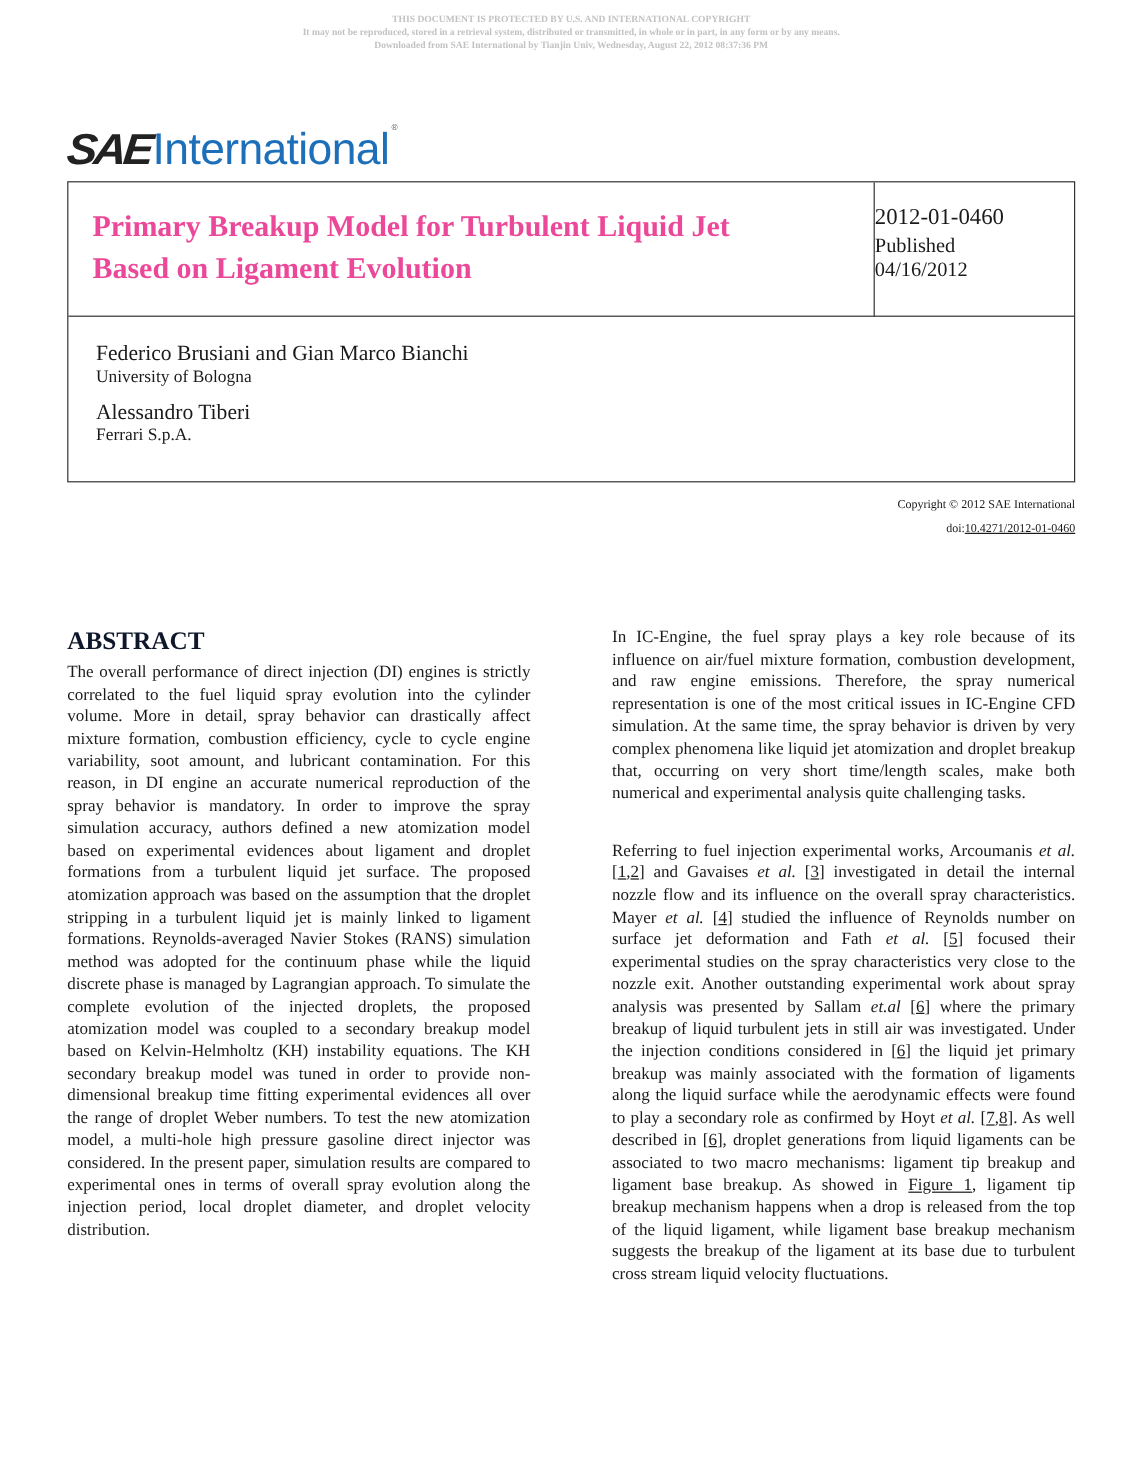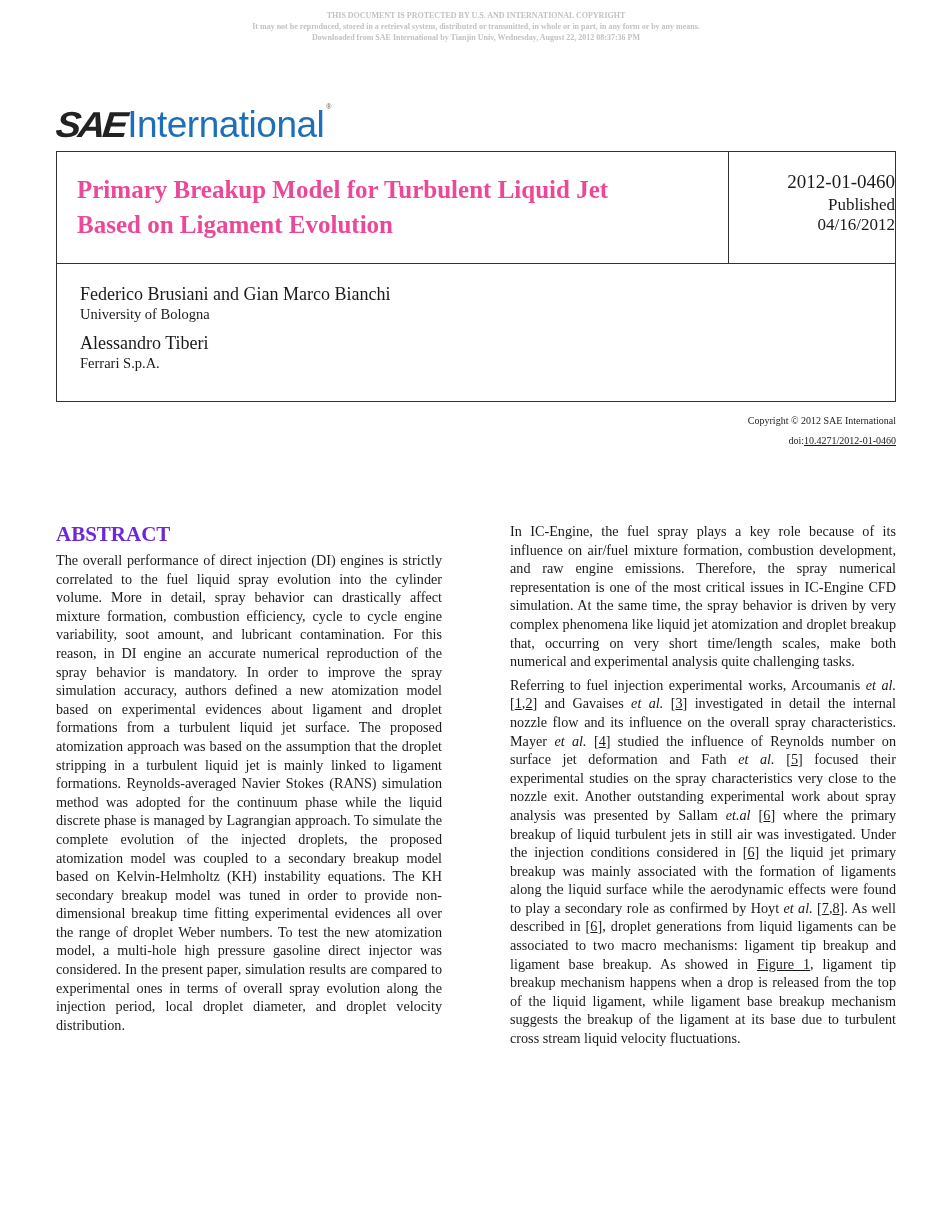--- a/index.html
+++ b/index.html
@@ -6,38 +6,38 @@
   body { width:952px; height:1232px; position:relative; overflow:hidden; font-family:"Liberation Serif", serif; color:#1a1a1a; }
   .watermark { position:absolute; top:10px; left:0; width:952px; text-align:center; font-family:"Liberation Serif", serif; font-size:8px; line-height:11px; color:#c2c2c2; font-weight:bold; }
   .watermark div { white-space:nowrap; }
   .logo { position:absolute; left:56px; top:101px; height:44px; display:flex; align-items:flex-end; }
   .logo-sae { font-family:"Liberation Sans", sans-serif; font-weight:900; font-style:italic; font-size:38px; letter-spacing:-3px; color:#222; line-height:40px; transform:skewX(-6deg) scaleY(0.95); }
   .logo-intl { font-family:"Liberation Sans", sans-serif; font-size:37px; color:#1c6fb8; line-height:40px; margin-left:2px; letter-spacing:-0.5px; }
   .logo-reg { font-family:"Liberation Sans", sans-serif; font-size:7px; color:#555; align-self:flex-start; margin-top:2px; margin-left:2px; }
   .header-box { position:absolute; left:56px; top:151px; width:840px; height:251px; border:1px solid #333; box-sizing:border-box; }
   .title-cell { position:absolute; left:0; top:0; width:672px; height:112px; border-right:1px solid #333; border-bottom:1px solid #333; box-sizing:border-box; }
   .title { position:absolute; left:20px; top:20px; font-family:"Liberation Serif", serif; font-weight:bold; font-size:25px; line-height:35px; color:#ec4899; }
-  .id-cell { position:absolute; left:672px; top:0; width:166px; height:112px; border-bottom:1px solid #333; box-sizing:border-box; text-align:right; }
+  .id-cell { position:absolute; left:672px; top:0; width:166px; height:112px; border-bottom:1px solid #333; box-sizing:border-box; text-align:left; }
   .paper-id { margin-top:19px; font-size:19px; line-height:22px; }
   .published { margin-top:2px; font-size:17px; line-height:20px; }
   .pubdate { font-size:17px; line-height:20px; }
   .authors { position:absolute; left:23px; top:131px; }
   .author-name { font-size:18px; line-height:22px; }
   .affil { font-size:14.5px; line-height:18px; }
   .author-block2 { margin-top:9px; }
   .copyright { position:absolute; right:56px; top:411px; text-align:right; font-size:10px; line-height:20px; }
   .copyright a { color:#1a1a1a; text-decoration:underline; }
   .col { position:absolute; top:520px; width:386px; }
   .col-left { left:56px; }
   .col-right { left:510px; }
-  h2 { margin:0; font-family:"Liberation Serif", serif; font-weight:bold; font-size:21px; line-height:28px; color:#6d28d9; }
+  h2 { margin:0; font-family:"Liberation Serif", serif; font-weight:bold; font-size:21px; line-height:28px; color:#0f172a; }
   .body-text { font-size:14.2px; line-height:18.6px; text-align:justify; margin:0; }
   .abstract-text { margin-top:3px; }
   .intro-text { margin-top:2px; }
-  .intro-p2 { margin-top:5px; }
+  .intro-p2 { margin-top:29px; }
   .ref { text-decoration:underline; }
   .ital { font-style:italic; }
 </style>
 </head>
 <body>
 
 <div class="watermark">
   <div>THIS DOCUMENT IS PROTECTED BY U.S. AND INTERNATIONAL COPYRIGHT</div>
   <div>It may not be reproduced, stored in a retrieval system, distributed or transmitted, in whole or in part, in any form or by any means.</div>
   <div>Downloaded from SAE International by Tianjin Univ, Wednesday, August 22, 2012 08:37:36 PM</div>

